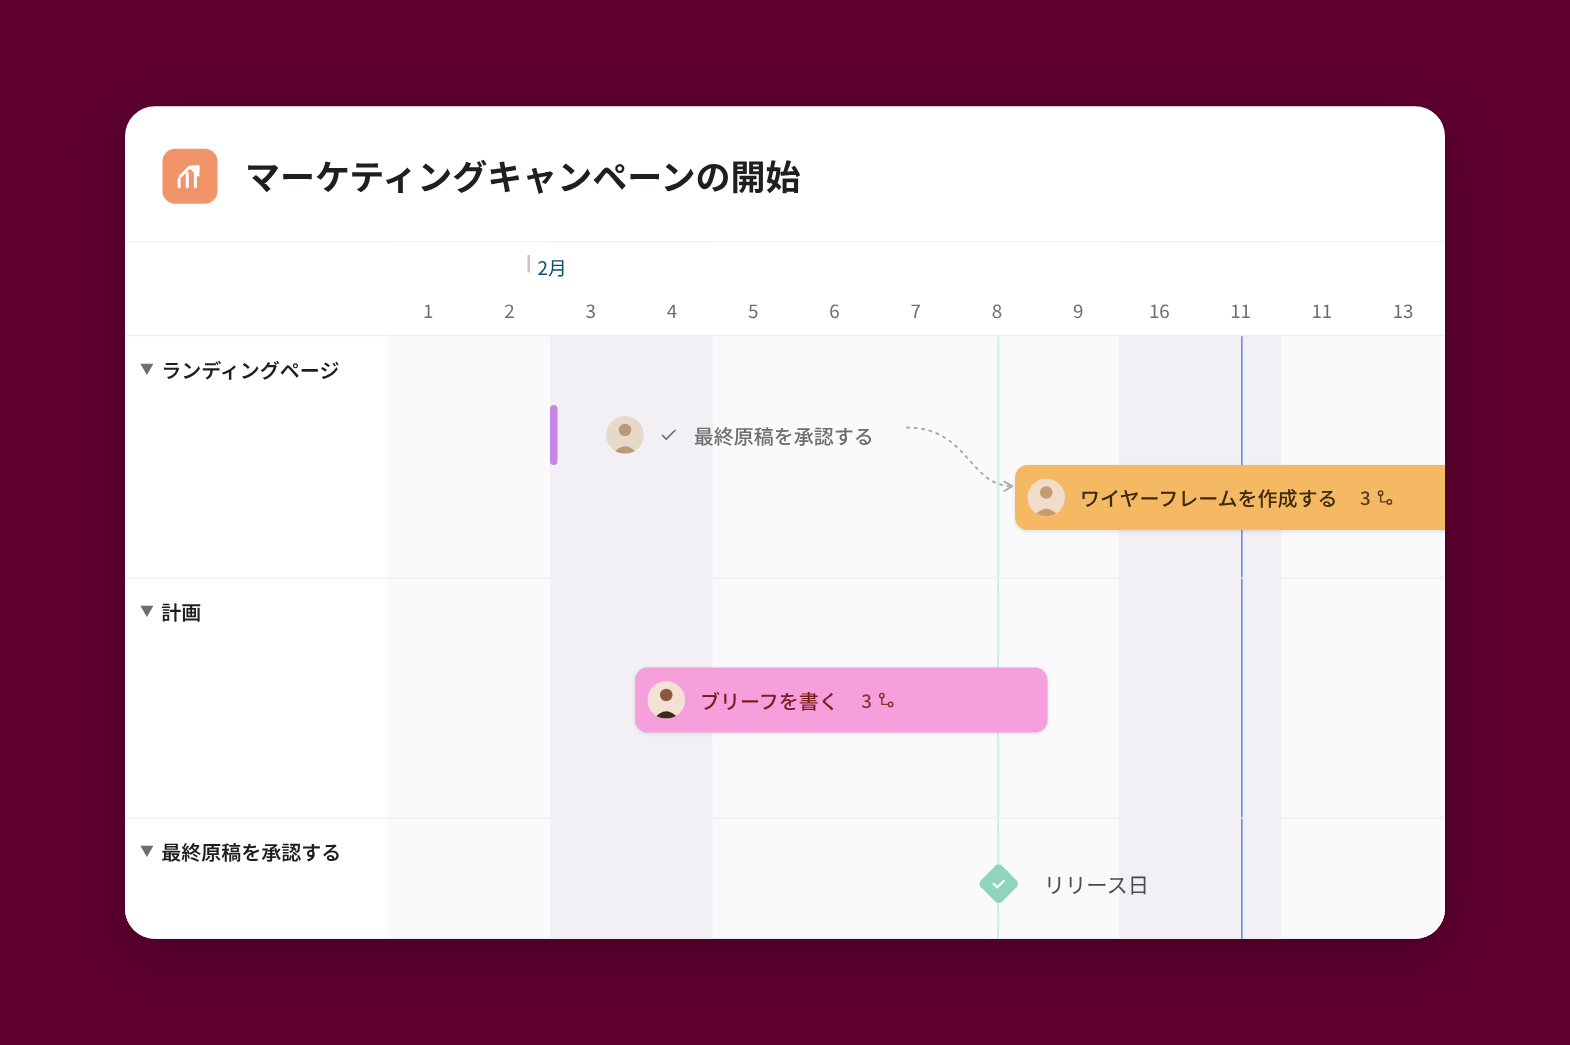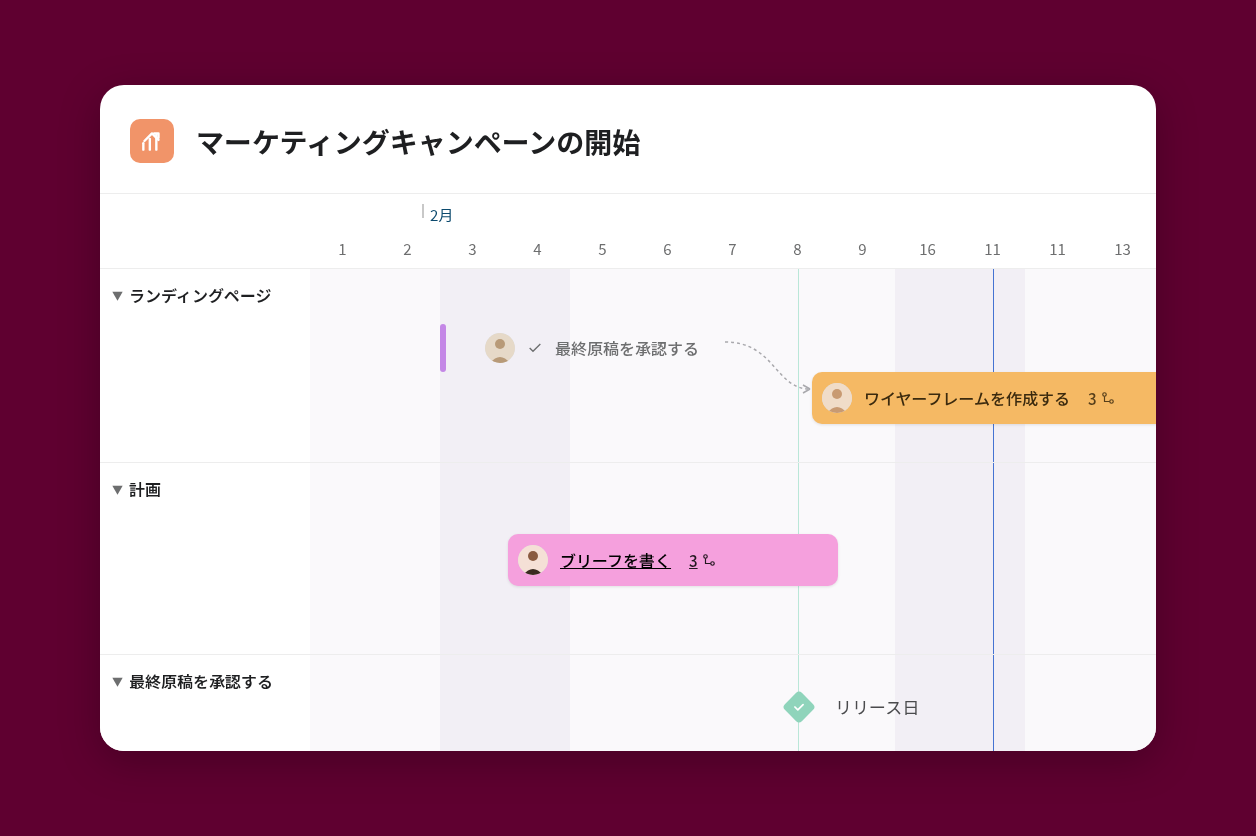--- a/index.html
+++ b/index.html
@@ -160,21 +160,21 @@
     display: flex;
     align-items: center;
     gap: 12px;
     padding: 0 14px 0 10px;
     font-size: 16px;
     font-weight: 500;
     z-index: 4;
     box-shadow: 0 1px 3px rgba(0,0,0,0.1);
   }
   .task-orange { background: #f5b964; color: #3b2a0e; }
-  .task-pink   { background: #f5a0dd; color: #000000; text-decoration: underline; }
+  .task-pink   { background: #f5a0dd; color: #7f1d1d; }
   .task.ghost {
     background: transparent;
     box-shadow: none;
     color: #6d6e6f;
     font-weight: 500;
     padding-left: 18px;
   }
   .handle {
     position: absolute;
     left: -10px;

